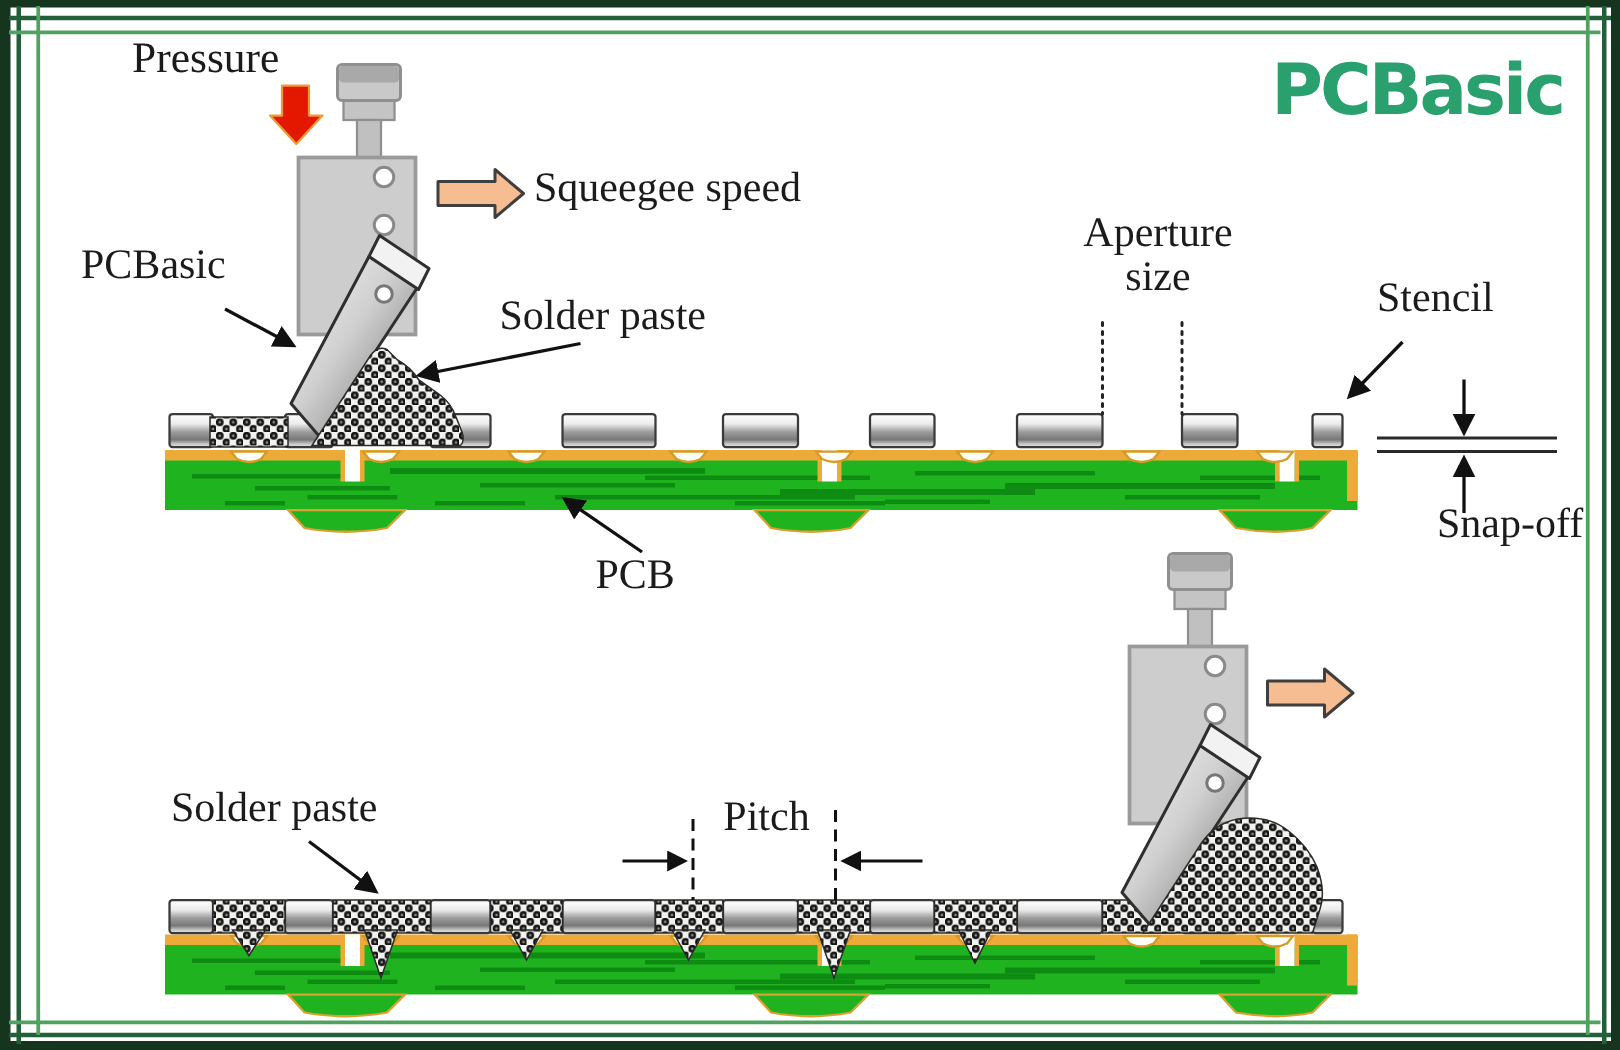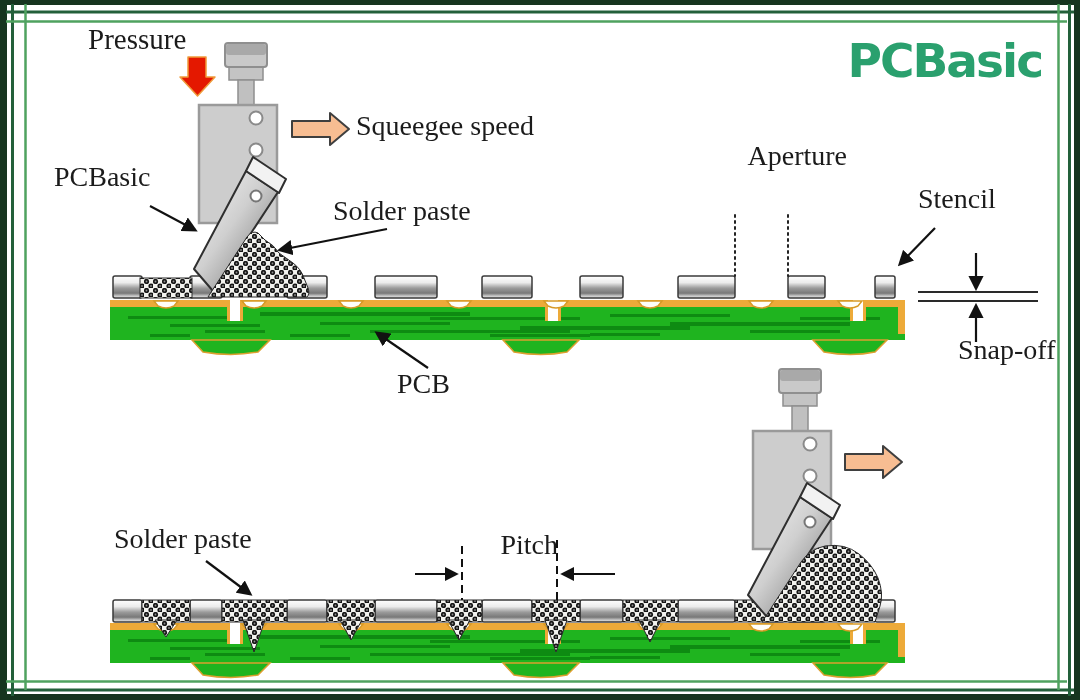--- a/index.html
+++ b/index.html
@@ -1,19 +1,19 @@
 <!DOCTYPE html>
 <html><head>
 <meta charset="utf-8">
 <style>
   html,body{margin:0;padding:0;}
   body{width:1080px;height:700px;position:relative;background:#ffffff;overflow:hidden;}
   .lbl{position:absolute;font-family:"Liberation Serif","DejaVu Serif",serif;
        font-size:28px;color:#1b1b1b;white-space:nowrap;line-height:1.05;text-align:right;}
-  .lbl.center{text-align:right;white-space:normal;}
+  .lbl.center{text-align:center;white-space:normal;}
   .logo{position:absolute;left:780px;top:33px;width:262px;text-align:right;
         font-family:"DejaVu Sans","Liberation Sans",sans-serif;font-weight:bold;
         font-size:47px;letter-spacing:-2px;color:#2aa06e;}
   svg{position:absolute;left:0;top:0;}
 </style>
 </head>
 <body>
 
 <svg width="1080" height="700" viewBox="0 0 1080 700">
   <defs>
@@ -225,19 +225,20 @@
 </svg>
 
 <div class="logo">PCBasic</div>
 
 <div class="lbl" style="left:88px;top:24px;font-size:29px">Pressure</div>
 <div class="lbl" style="left:356px;top:111px">Squeegee speed</div>
 <div class="lbl" style="left:54px;top:162px">PCBasic</div>
 <div class="lbl" style="left:333px;top:196px">Solder paste</div>
 <div class="lbl center" style="left:697px;top:141px;width:150px">
   <div>Aperture</div>
+  <div>size</div>
 </div>
 <div class="lbl" style="left:918px;top:184px">Stencil</div>
 <div class="lbl" style="left:958px;top:335px">Snap-off</div>
 <div class="lbl" style="left:397px;top:369px">PCB</div>
 
 <div class="lbl" style="left:114px;top:524px">Solder paste</div>
 <div class="lbl center" style="left:464px;top:530px;width:94px">Pitch</div>
 
 </body></html>

